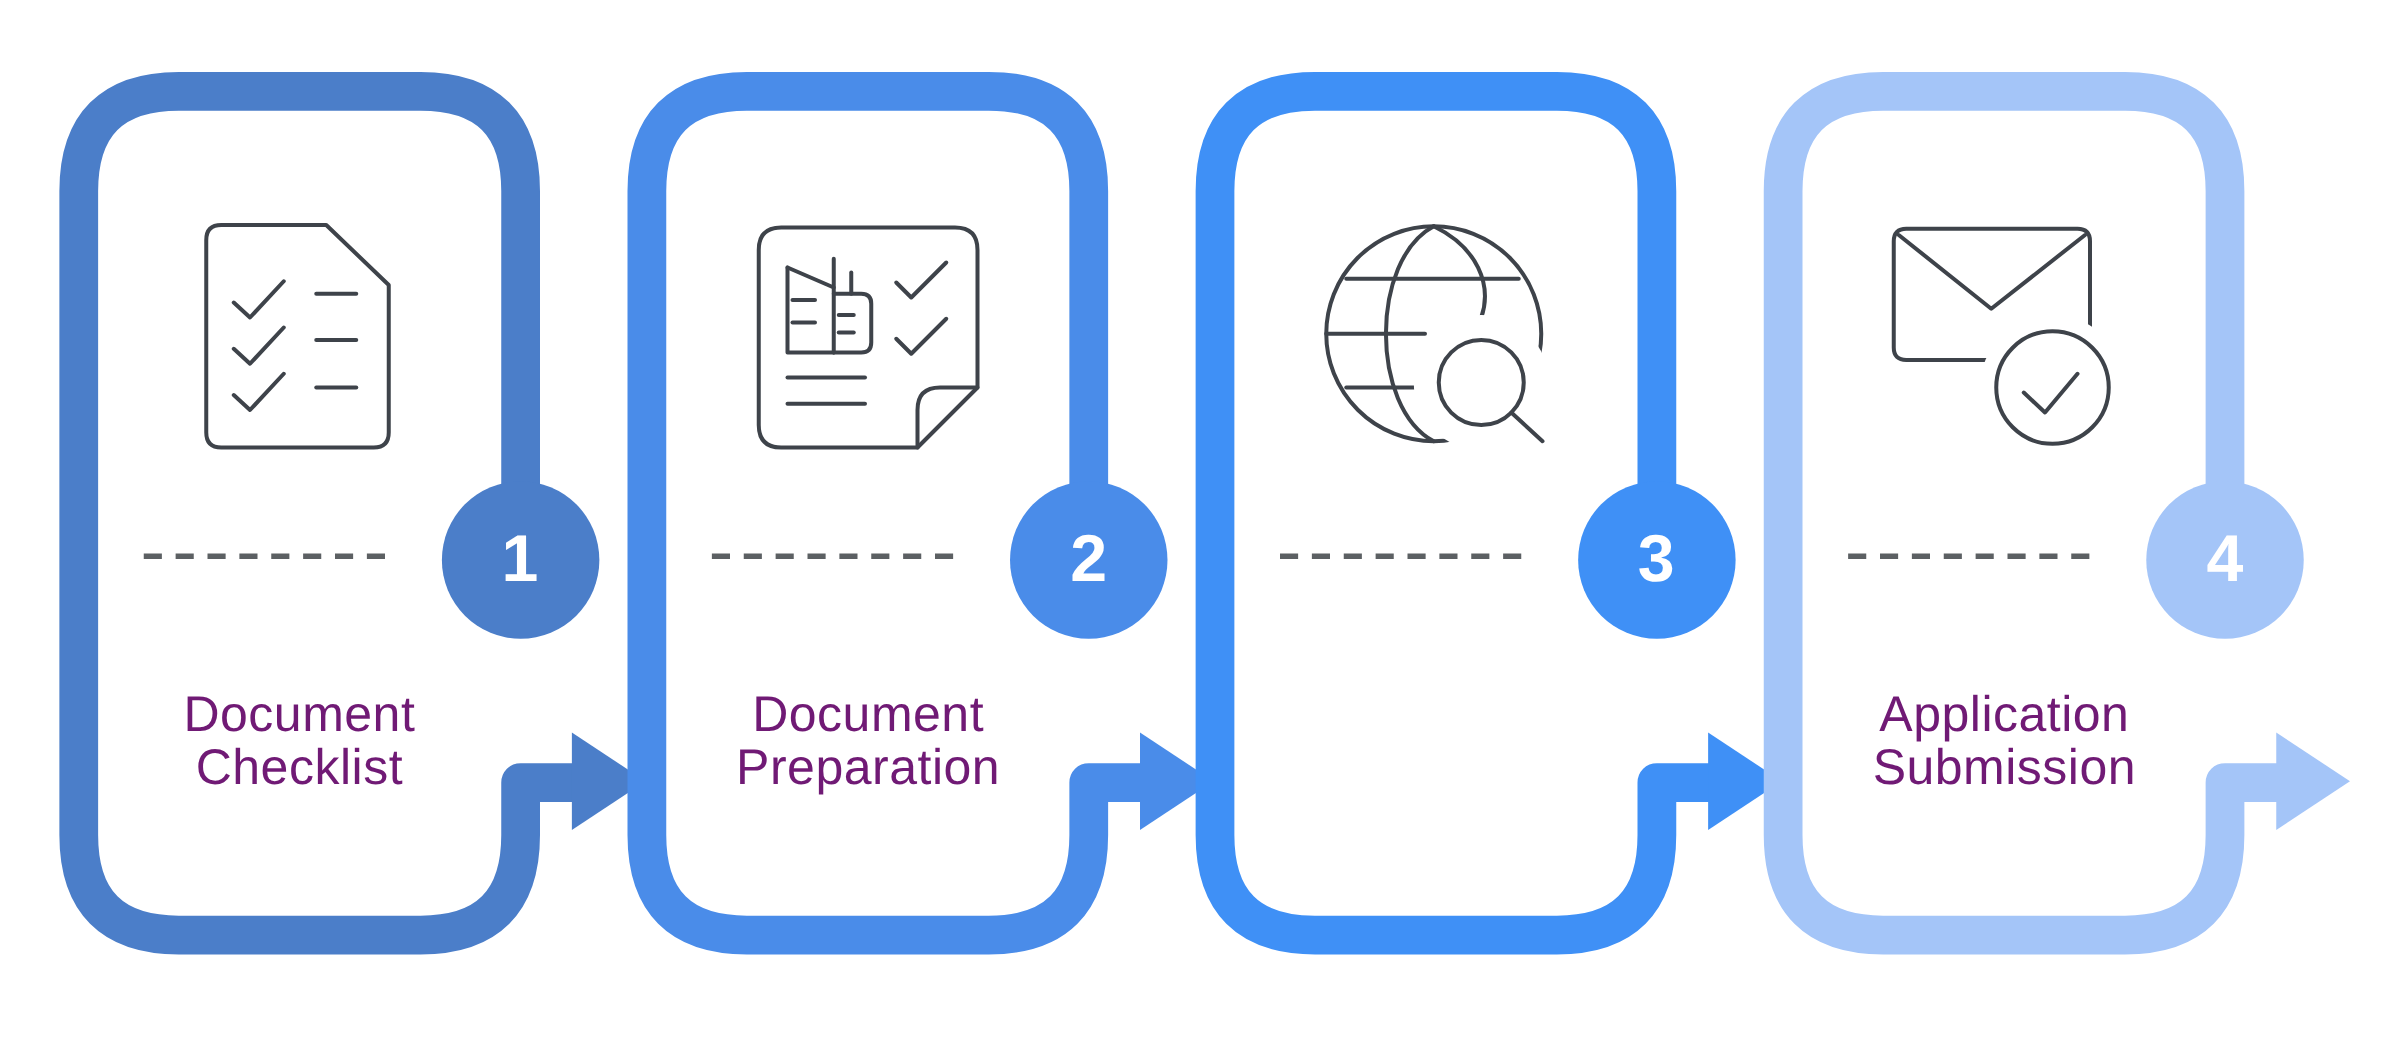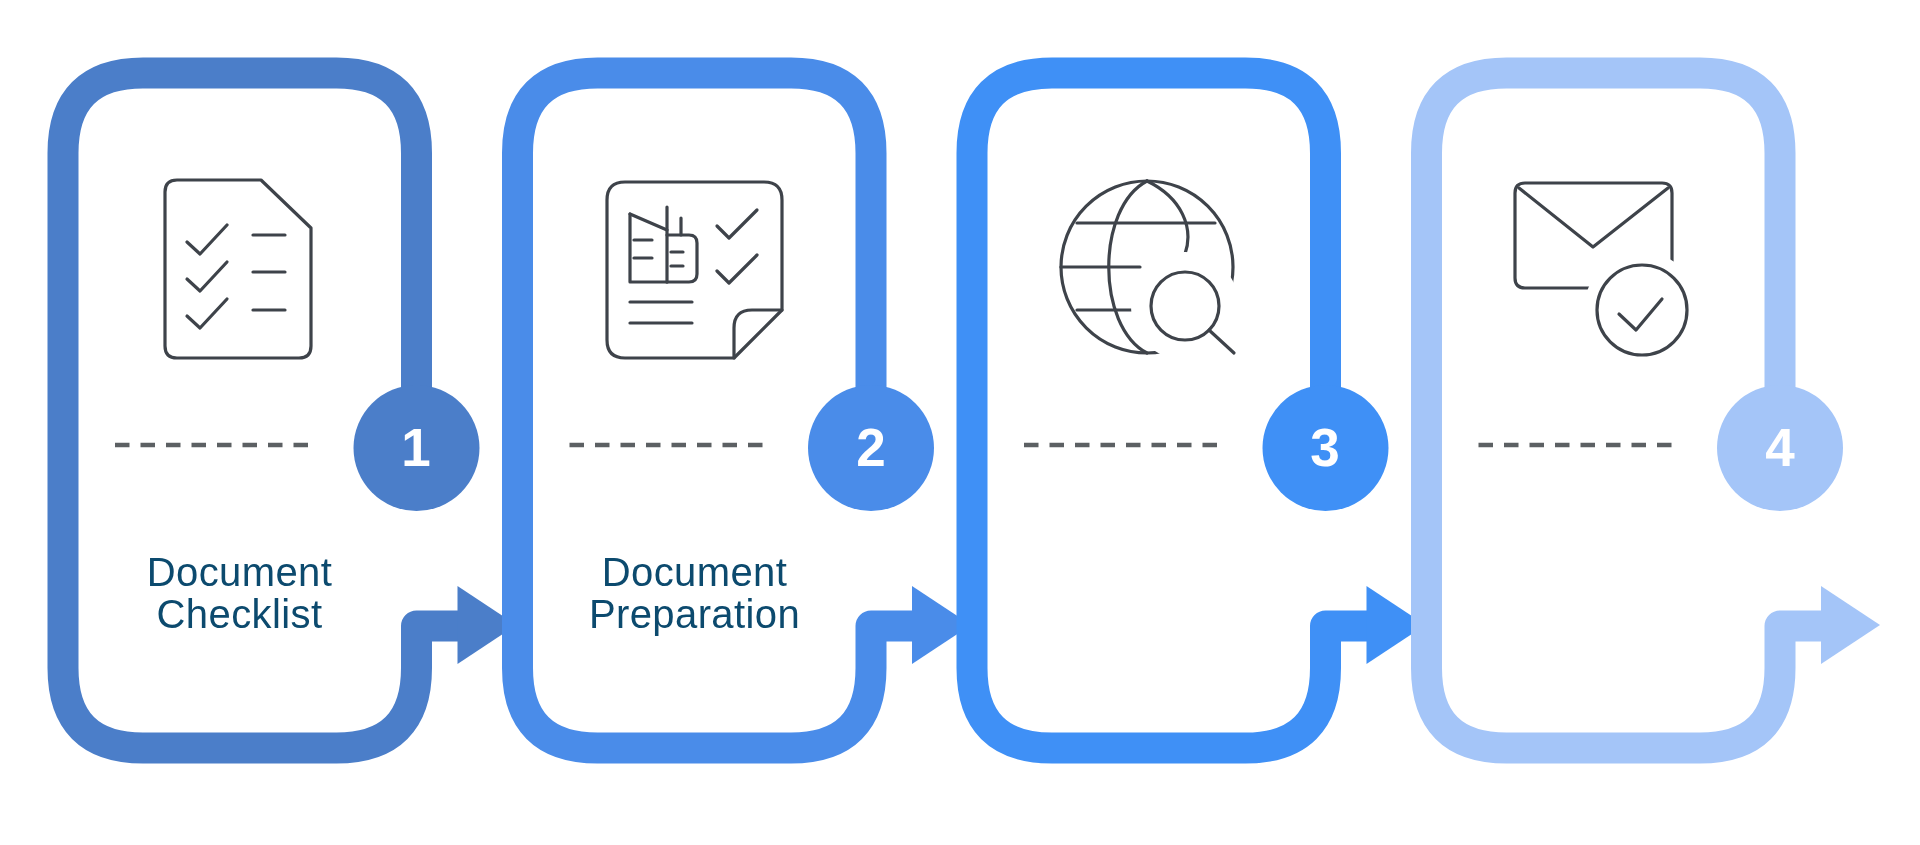--- a/index.html
+++ b/index.html
@@ -13,21 +13,21 @@
   .diagram-svg{position:absolute;left:0;top:0;}
   .step-label{
     position:absolute;
     top:551px;
     width:385px;
     text-align:center;
     font-size:40px;
     line-height:42px;
     font-weight:400;
     letter-spacing:0.4px;
-    color:#0c4a6e;
+    color:#701a75;
     white-space:pre-line;
   }
   .step-number{
     position:absolute;
     top:385px;
     width:126px;height:126px;
     line-height:126px;
     text-align:center;
     font-size:53px;
     font-weight:700;
@@ -120,14 +120,16 @@
 
   <div class="step-number num-1">1</div>
   <div class="step-number num-2">2</div>
   <div class="step-number num-3">3</div>
   <div class="step-number num-4">4</div>
 
   <div class="step-label lbl-1">Document
 Checklist</div>
   <div class="step-label lbl-2">Document
 Preparation</div>
+  <div class="step-label lbl-4">Application
+Submission</div>
 
 </div>
 
 </body></html>

